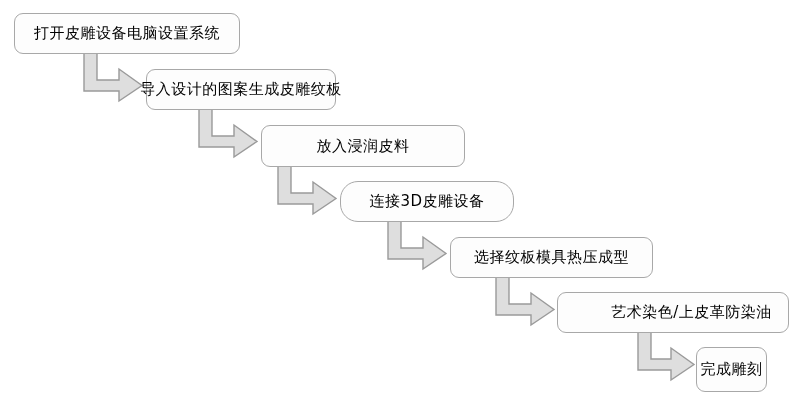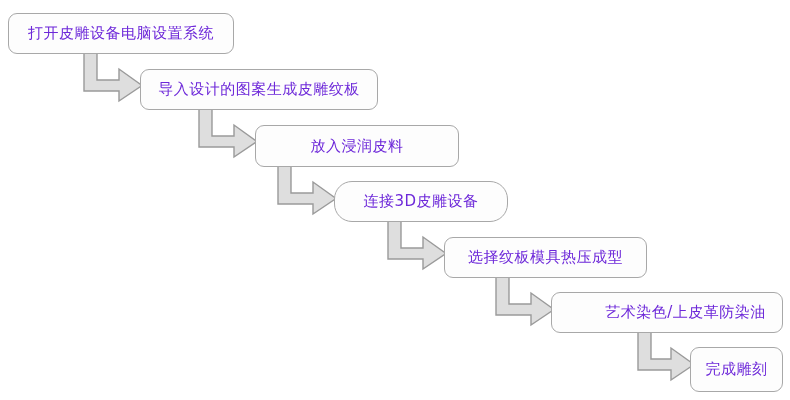--- a/index.html
+++ b/index.html
@@ -21,25 +21,26 @@
   }
   .node {
     position: absolute;
     box-sizing: border-box;
     background: #fdfdfd;
     border: 1.4px solid #a8a8a8;
     border-radius: 9px;
     display: flex;
     align-items: center;
     justify-content: center;
-    color: #6d28d9;
+    color: #000000;
     font-size: 15px;
     letter-spacing: 0.5px;
     white-space: nowrap;
     z-index: 3;
+    margin-left: 6px;
   }
   .node-label {
     display: block;
     line-height: 1;
   }
   .connector {
     position: absolute;
     z-index: 1;
   }
   .connector svg {
@@ -85,37 +86,37 @@
   <div class="connector" style="left:638px; top:329px; width:58px; height:54px;">
     <svg width="58" height="54" viewBox="0 0 58 54">
       <path d="M0,0 L13,0 L13,30 L33,30 L33,19 L56,35.5 L33,51 L33,41 L0,41 Z" fill="#dedede" stroke="#9a9a9a" stroke-width="1.4" stroke-linejoin="miter"></path>
     </svg>
   </div>
 
   <div class="node" style="left:8px; top:13px; width:226px; height:41px;">
     <span class="node-label">打开皮雕设备电脑设置系统</span>
   </div>
 
-  <div class="node" style="left:140px; top:69px; width:238px; height:41px;">
+  <div class="node" style="left:140px; top:69px; width:190px; height:41px;">
     <span class="node-label">导入设计的图案生成皮雕纹板</span>
   </div>
 
   <div class="node" style="left:255px; top:125px; width:204px; height:42px;">
     <span class="node-label">放入浸润皮料</span>
   </div>
 
   <div class="node" style="left:334px; top:181px; width:174px; height:41px;border-radius:18px;">
     <span class="node-label">连接3D皮雕设备</span>
   </div>
 
   <div class="node" style="left:444px; top:237px; width:203px; height:41px;text-align:center;">
     <span class="node-label">选择纹板模具热压成型</span>
   </div>
 
   <div class="node" style="left:551px; top:292px; width:232px; height:41px;padding-left:37px;">
     <span class="node-label">艺术染色/上皮革防染油</span>
   </div>
 
-  <div class="node" style="left:690px; top:347px; width:93px; height:45px;text-align:center;">
+  <div class="node" style="left:690px; top:347px; width:71px; height:45px;text-align:center;">
     <span class="node-label">完成雕刻</span>
   </div>
 
 </div>
 
 </body></html>

